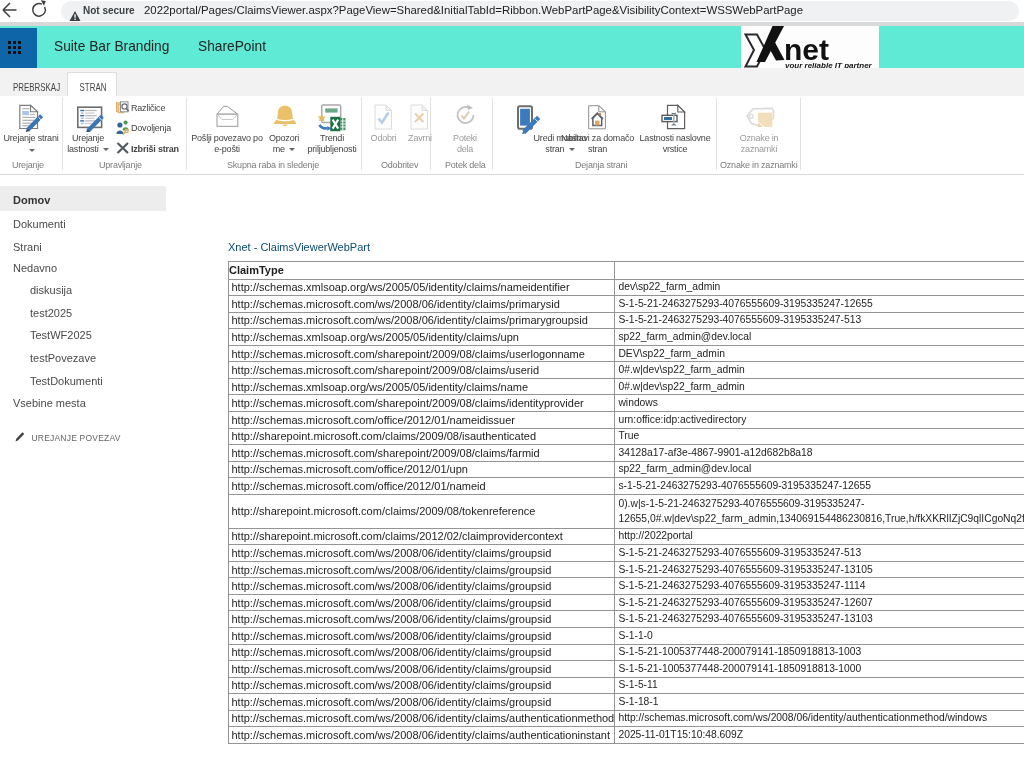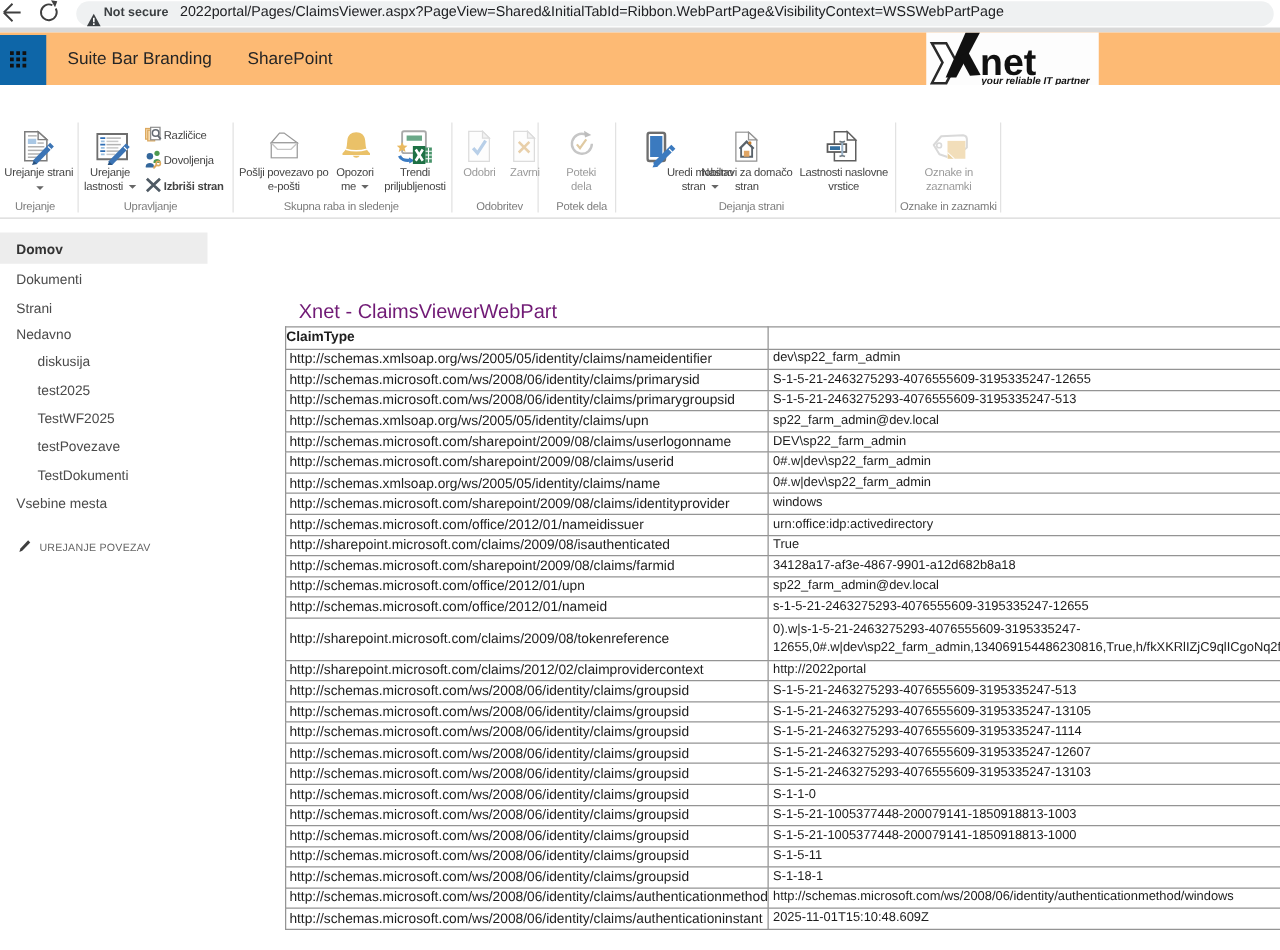--- a/index.html
+++ b/index.html
@@ -10,21 +10,21 @@
 
   
   #chrome { position:absolute; left:0; top:0; width:1024px; height:22px; background:#fff; }
   #chromeline { position:absolute; left:0; top:22px; width:1024px; height:4px; background:#d9d9d9; }
   #urlpill { position:absolute; left:61px; top:1px; width:958px; height:20px; border-radius:10px; background:#eff1f2; }
   .navbtn { position:absolute; top:0; height:22px; color:#4a4a4a; }
   #notsecure { position:absolute; left:83px; top:5px; font-size:10px; font-weight:bold; color:#3c4043; }
   #urltext { position:absolute; left:144px; top:4px; font-size:11.4px; color:#202124; }
 
   
-  #suitebar { position:absolute; left:0; top:26px; width:1024px; height:42px; background:#fdba74; }
+  #suitebar { position:absolute; left:0; top:26px; width:1024px; height:42px; background:#5eead4; }
   #waffle { position:absolute; left:0; top:2px; width:37px; height:40px; background:#0e66a8; }
   .sbtext { position:absolute; top:13px; font-size:13.75px; color:#252525; }
   #logobox { position:absolute; left:741px; top:0px; width:138px; height:42px; background:#fdfdfd; }
 
   
   #tabstrip { position:absolute; left:0; top:68px; width:1024px; height:28px; background:#f2f2f2; }
   #tab1 { position:absolute; left:13px; top:13px; font-size:11px; color:#444;
      transform:scaleX(0.72); transform-origin:left center; }
   #tab2 { position:absolute; left:67px; top:4px; width:50px; height:24px; background:#fff;
      border:1px solid #dcdcdc; border-bottom:none; }
@@ -39,21 +39,21 @@
   .smlabel { position:absolute; font-size:9px; letter-spacing:-0.2px; color:#444; white-space:nowrap; }
   .caret { display:inline-block; width:0; height:0; border-left:3px solid transparent;
       border-right:3px solid transparent; border-top:3.5px solid #666; vertical-align:middle; margin-left:2px;}
   .icon { position:absolute; }
 
   
   .nav { position:absolute; font-size:11px; color:#4a4a4a; }
   #navsel { position:absolute; left:0; top:186px; width:166px; height:25px; background:#ededed; }
 
   
-  #wptitle { position:absolute; left:228px; top:241px; font-size:16px; color:#701a75;margin-left:11px; }
+  #wptitle { position:absolute; left:228px; top:241px; font-size:11px; color:#0c4a6e; }
   #claims { position:absolute; left:228px; top:261px; border-collapse:collapse; table-layout:fixed; }
   #claims td, #claims th { border:1px solid #949494; font-size:11px; color:#1d1d1d;
       padding:0 0 0 2.5px; height:16.55px; line-height:12px; text-align:left;
       white-space:nowrap; overflow:hidden; font-weight:normal; vertical-align:middle;}
   #claims th { font-weight:bold; font-size:11px; padding:0; height:17.6px;}
   #claims td.val { font-size:10.3px; padding-left:3.2px; }
   #claims td.wrap { white-space:normal; line-height:15.4px; height:34px; }
 </style>
 </head>
 <body>
@@ -100,20 +100,26 @@
       <svg width="138" height="42" viewBox="0 0 138 42">
         <path d="M4.5 8.5 L16 8.5 L24.5 24 L16 40.5 L4.5 40.5 L13 24 Z" fill="#fff" stroke="#2a2a2a" stroke-width="2"></path>
         <path d="M31.5 0 L43 0 L24 36 L15.5 36 Z" fill="#111"></path>
         <path d="M26.5 19 L33.5 15.5 L43.5 34 L35 34.5 Z" fill="#111"></path>
         <text x="43" y="34" font-family="Liberation Sans, sans-serif" font-size="30" font-weight="bold" fill="#111">net</text>
         <text x="44" y="41.5" font-family="Liberation Sans, sans-serif" font-size="8" font-weight="bold" font-style="italic" fill="#111">your reliable IT partner</text>
       </svg>
     </div>
   </div>
 
+  <div id="tabstrip">
+    <div id="tab1">PREBRSKAJ</div>
+    <div id="tab2">
+        <span>STRAN</span>
+      </div>
+  </div>
 
   <div id="ribbon">
     <div class="gsep" style="left:62px"></div>
     <div class="gsep" style="left:186px"></div>
     <div class="gsep" style="left:361px"></div>
     <div class="gsep" style="left:430px"></div>
     <div class="gsep" style="left:492px"></div>
     <div class="gsep" style="left:716px"></div>
     <div class="gsep" style="left:800px"></div>
     <div class="glabel" style="left:12px">Urejanje</div>

